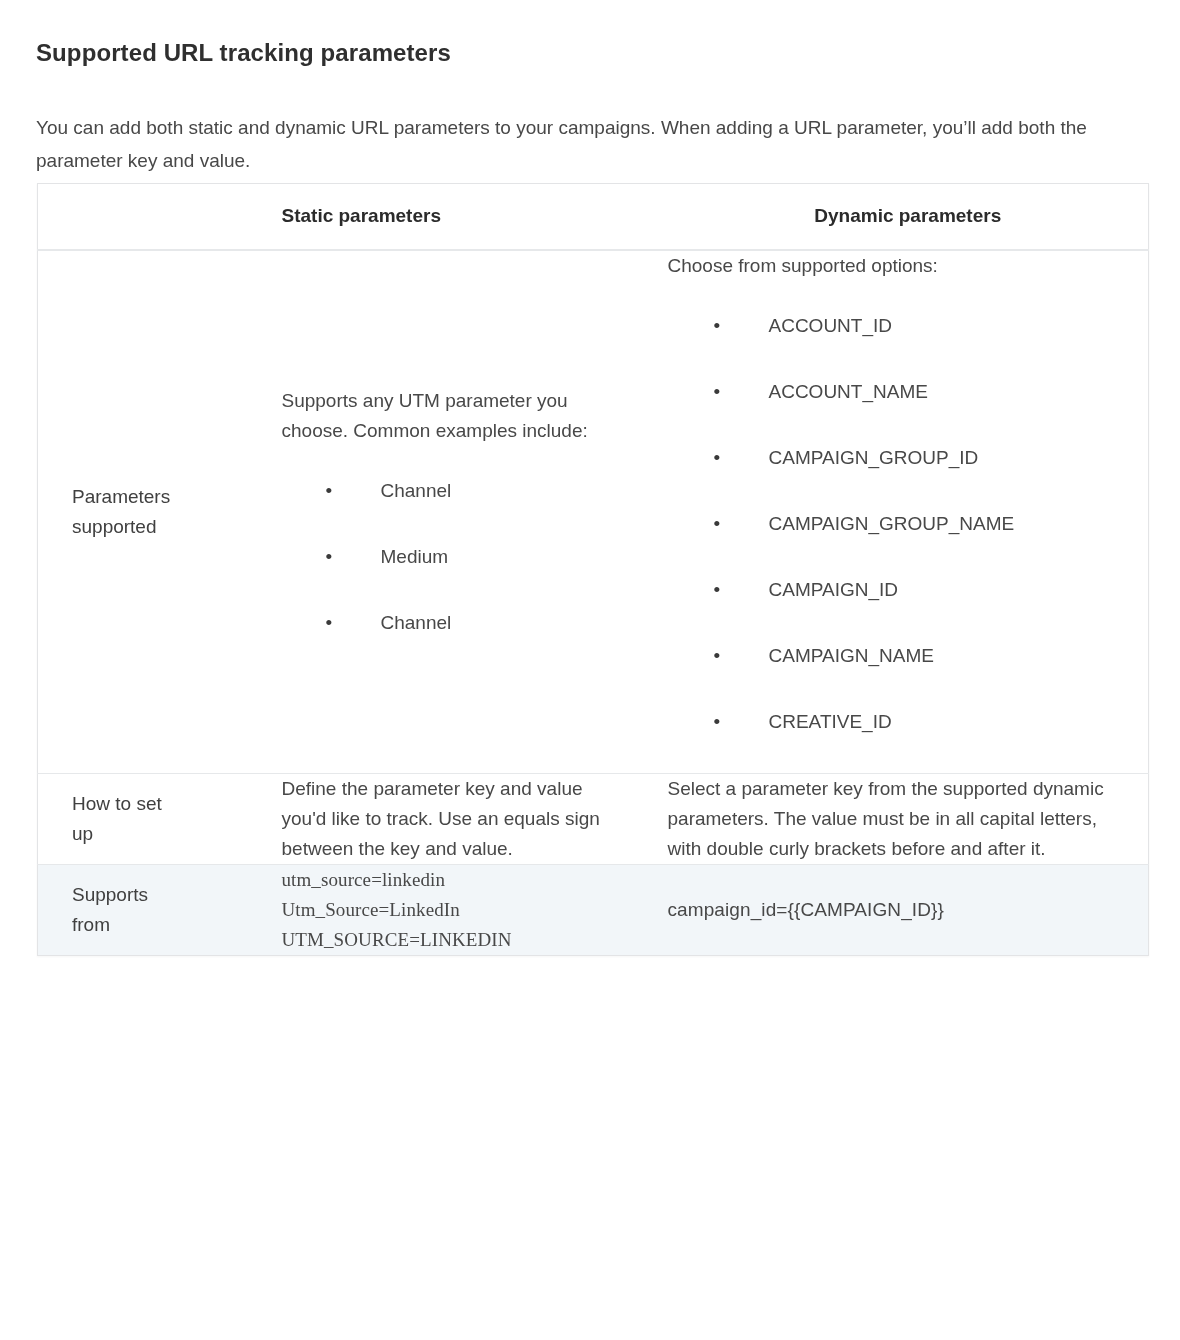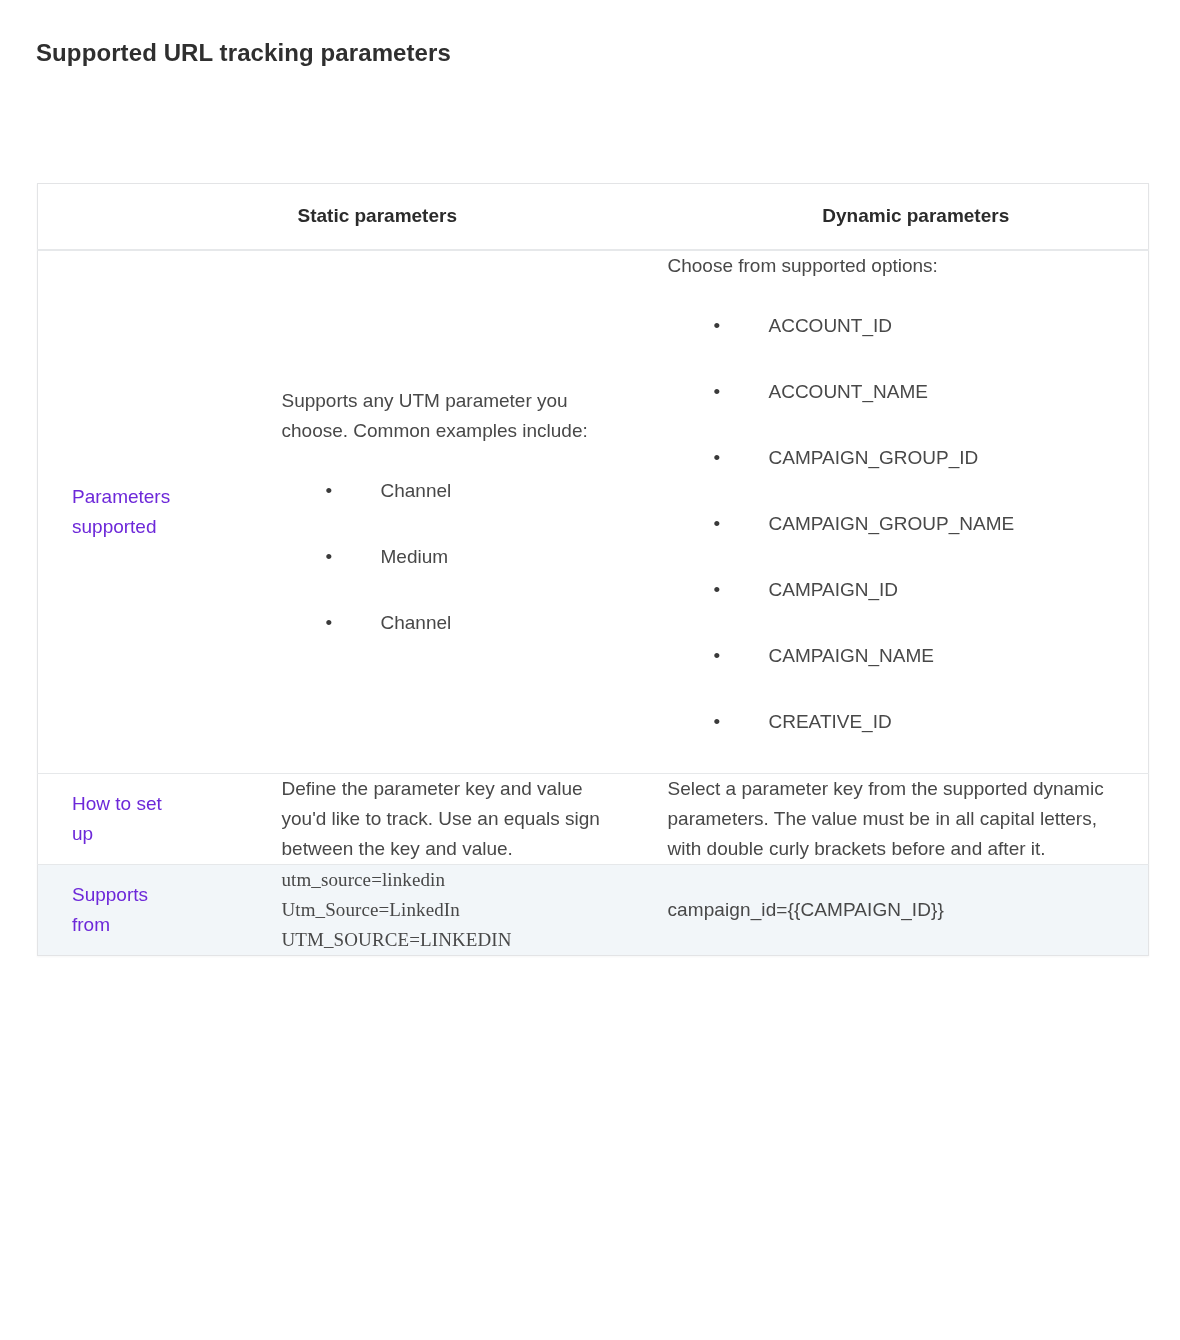--- a/index.html
+++ b/index.html
@@ -75,34 +75,33 @@
   tr.header-row { height: 66px; }
   tr.header-row th {
     border-bottom: 2px solid #e6e8ea;
     vertical-align: middle;
   }
   tr.header-row th .hl {
     font-weight: 700;
     font-size: 19px;
     color: #2b2b2b;
     display: block;
-    margin-left: 16px;
   }
   th.h1 { padding-left: 34px; }
   th.h2 { padding-left: 22px; }
   th.h3 { padding-left: 22px; text-align: center; }
 
   tr.body-row > td { border-top: 1px solid #e6e8ea; }
   tr.body-row:first-of-type > td { border-top: none; }
   tr.shaded > td { background: #f2f6f9; }
 
   td.rowlabel {
     padding-left: 34px;
     padding-right: 12px;
-    color: #6d28d9;
+    color: #404040;
   }
   td.colcell {
     padding-left: 22px;
     padding-right: 26px;
   }
   td.colcell.wide { padding-right: 34px; }
   .pad-md { padding-top: 22px; padding-bottom: 22px; }
   .pad-xl { padding-top: 46px; padding-bottom: 46px; margin-top: 16px; }
 
   .cell-text { display: block; }
@@ -141,20 +140,21 @@
 
   .mono-ish { letter-spacing: 0.1px; }
 </style>
 </head>
 <body>
 
 <div class="page">
 
   <h1 class="page-title">Supported URL tracking parameters</h1>
 
+  <p class="intro">You can add both static and dynamic URL parameters to your campaigns. When adding a URL parameter, you’ll add both the parameter key and value.</p>
 
   <table class="param-table">
     <colgroup>
       <col class="c1">
       <col class="c2">
       <col class="c3">
     </colgroup>
     <thead>
       <tr class="header-row">
         <th class="h1">

